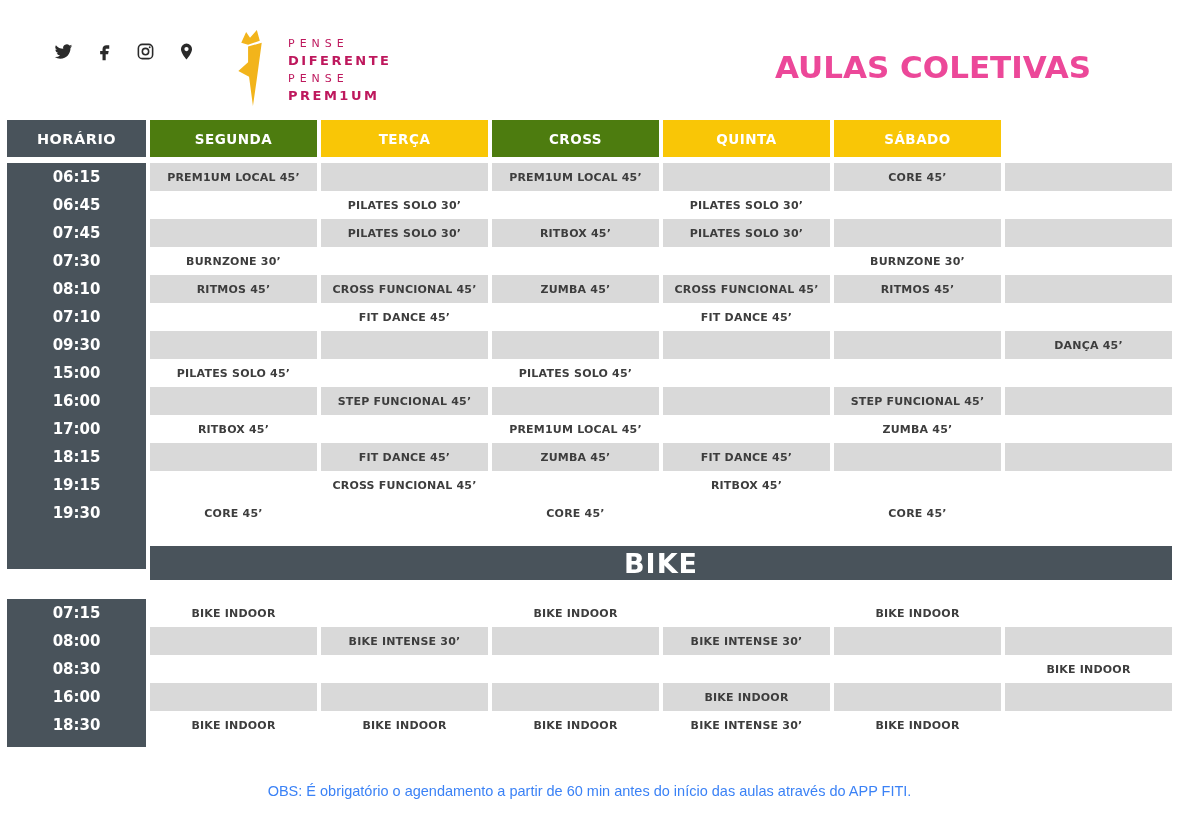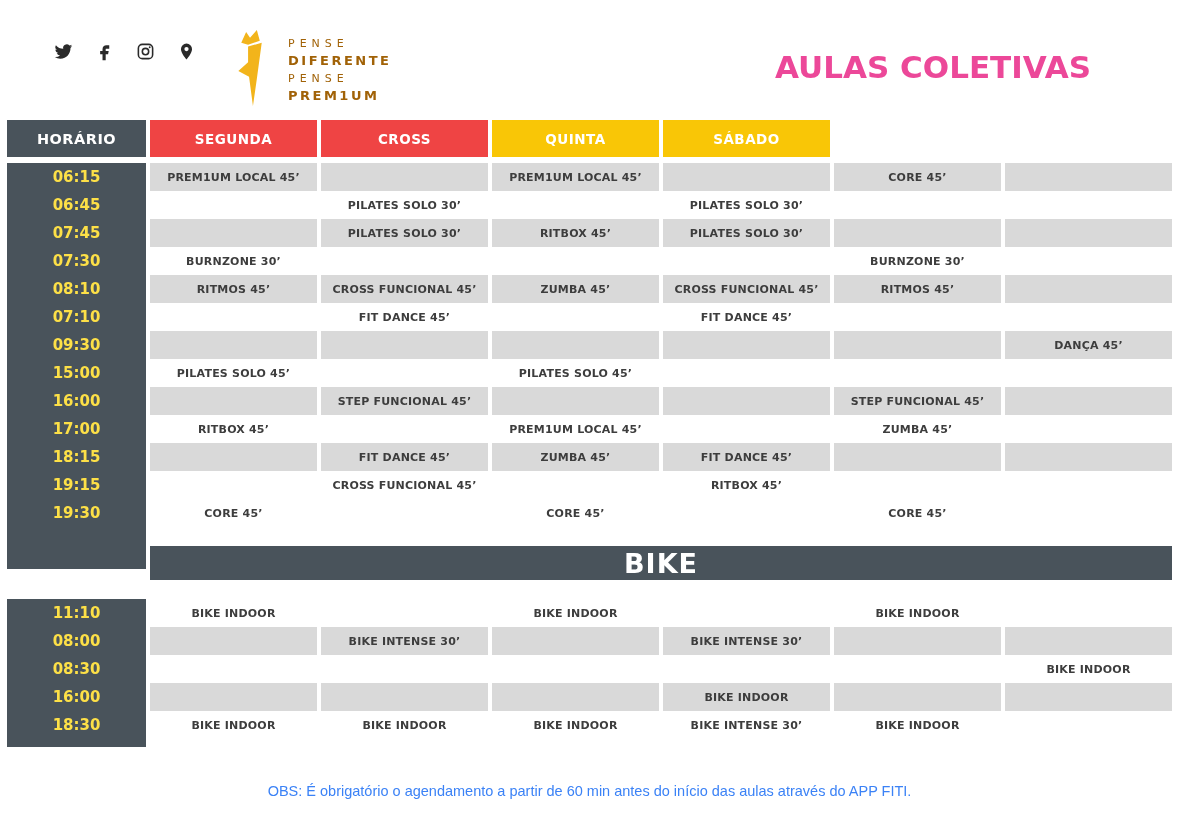--- a/index.html
+++ b/index.html
@@ -8,34 +8,34 @@
   
   .topbar{position:relative;height:118px;}
   .social{position:absolute;left:54px;top:42px;display:flex;gap:22px;align-items:center;}
   .social .sicon{width:19px;height:19px;display:inline-flex;align-items:center;justify-content:center;cursor:pointer;}
   .social svg{width:19px;height:19px;fill:#2a2a2a;}
   .social svg.stroke{fill:none;stroke:#2a2a2a;stroke-width:2;}
 
   .logo{position:absolute;left:228px;top:30px;display:flex;align-items:flex-start;gap:14px;}
   .logo-mark{width:46px;height:78px;}
   .logo-mark svg{width:46px;height:78px;fill:#F2B41B;}
-  .logo-text{padding-top:6px;color:#a16207;line-height:1.45;}
+  .logo-text{padding-top:6px;color:#be185d;line-height:1.45;}
   .logo-text .l-light{font-size:11px;font-weight:500;letter-spacing:5px;}
   .logo-text .l-bold{font-size:13px;font-weight:bold;letter-spacing:2.5px;}
 
   .page-title{position:absolute;top:28px;right:88px;font-size:31px;font-weight:bold;color:#ec4899;letter-spacing:0px;}
 
   
   .schedule{margin:2px 7px 0 7px;display:grid;grid-template-columns:139px repeat(6,1fr);column-gap:4px;row-gap:0;}
   .hdr{height:37px;display:flex;align-items:center;justify-content:center;color:#fff;font-weight:bold;font-size:13.5px;letter-spacing:.5px;}
   .hdr.time{background:#49535B;font-size:14.5px;}
-  .hdr.orange{background:#ef4444;}
+  .hdr.orange{background:#4d7c0f;}
   .hdr.yellow{background:#F9C606;}
   .spacer{grid-column:1/-1;height:6px;}
-  .tcell{background:#49535B;color:#fde047;font-weight:bold;font-size:15px;display:flex;align-items:center;justify-content:center;height:28px;}
+  .tcell{background:#49535B;color:#ffffff;font-weight:bold;font-size:15px;display:flex;align-items:center;justify-content:center;height:28px;}
   .ccell{height:28px;display:flex;align-items:center;justify-content:center;font-size:11px;font-weight:bold;color:#3d3d3d;letter-spacing:.2px;white-space:nowrap;}
   .ccell.shaded{background:#D9D9D9;}
   .banner{grid-column:2/-1;height:34px;margin:19px 0;background:#49535B;color:#fff;display:flex;align-items:center;justify-content:center;font-size:27px;font-weight:bold;letter-spacing:1px;}
   .tcell.banner-time{height:42px;}
   .tcell.filler{height:8px;}
   .ccell.filler{height:8px;background:transparent;}
 
   
   .obs-note{margin-top:36px;text-align:center;font-family:"Liberation Sans",sans-serif;font-size:14.5px;color:#3b82f6;}
 </style>
@@ -82,20 +82,21 @@
       <div class="l-bold">PREM1UM</div>
     </span>
   </div>
 
   <h1 class="page-title">AULAS COLETIVAS</h1>
 </div>
 
 <div class="schedule">
     <div class="hdr time">HORÁRIO</div>
     <div class="hdr orange">SEGUNDA</div>
+    <div class="hdr yellow">TERÇA</div>
     <div class="hdr orange">CROSS</div>
     <div class="hdr yellow">QUINTA</div>
     <div class="hdr yellow">SÁBADO</div>
     <div class="spacer"></div>
     <div class="tcell">06:15</div>
     <div class="ccell shaded">PREM1UM LOCAL 45’</div>
     <div class="ccell shaded"></div>
     <div class="ccell shaded">PREM1UM LOCAL 45’</div>
     <div class="ccell shaded"></div>
     <div class="ccell shaded">CORE 45’</div>
@@ -179,21 +180,21 @@
     <div class="ccell"></div>
     <div class="tcell">19:30</div>
     <div class="ccell">CORE 45’</div>
     <div class="ccell"></div>
     <div class="ccell">CORE 45’</div>
     <div class="ccell"></div>
     <div class="ccell">CORE 45’</div>
     <div class="ccell"></div>
     <div class="tcell banner-time"></div>
     <div class="banner">BIKE</div>
-    <div class="tcell">11:10</div>
+    <div class="tcell">07:15</div>
     <div class="ccell">BIKE INDOOR</div>
     <div class="ccell"></div>
     <div class="ccell">BIKE INDOOR</div>
     <div class="ccell"></div>
     <div class="ccell">BIKE INDOOR</div>
     <div class="ccell"></div>
     <div class="tcell">08:00</div>
     <div class="ccell shaded"></div>
     <div class="ccell shaded">BIKE INTENSE 30’</div>
     <div class="ccell shaded"></div>

